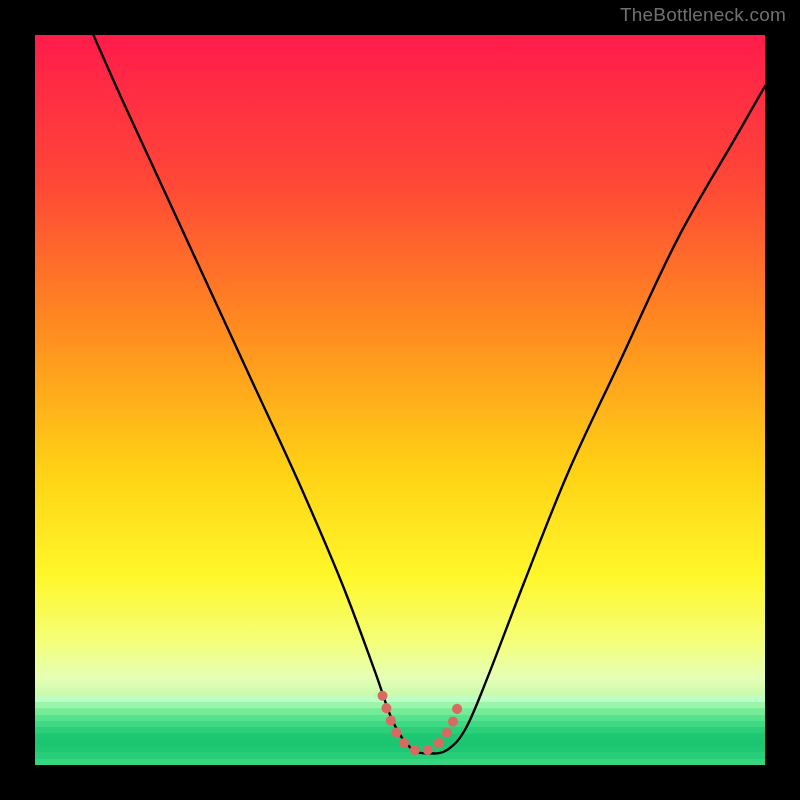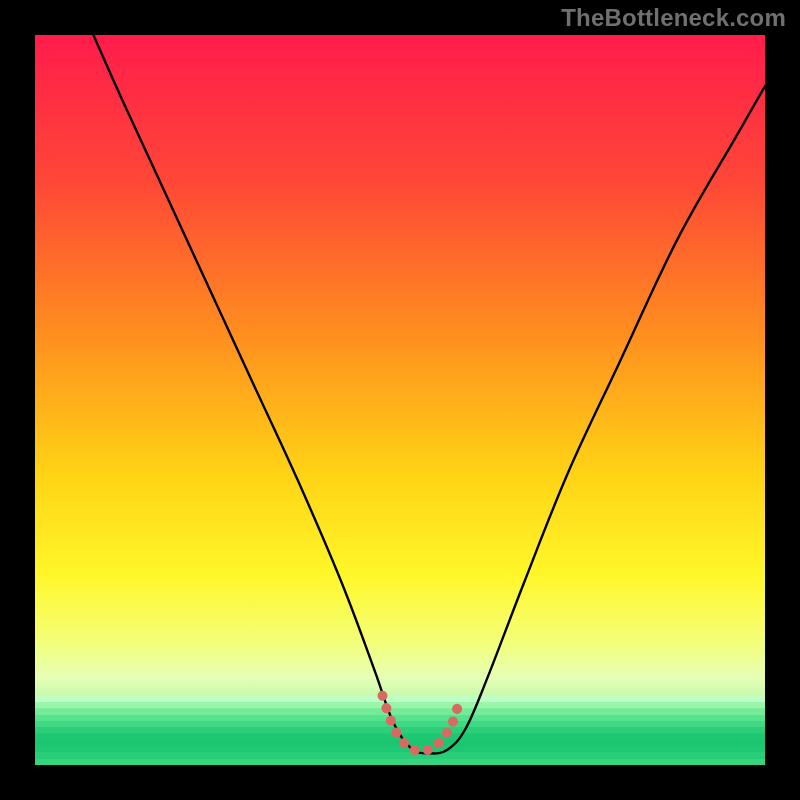--- a/index.html
+++ b/index.html
@@ -15,22 +15,22 @@
     width: 800px;
     height: 800px;
     background: #000;
   }
   .watermark {
     position: absolute;
     top: 4px;
     right: 14px;
     color: #707070;
     font-family: Arial, Helvetica, sans-serif;
-    font-size: 24px;
-    font-weight: 700;
+    font-size: 19px;
+    font-weight: 400;
     letter-spacing: 0.2px;
     z-index: 30;
   }
   .plot {
     position: absolute;
     left: 35px;
     top: 35px;
     width: 730px;
     height: 730px;
     overflow: hidden;

